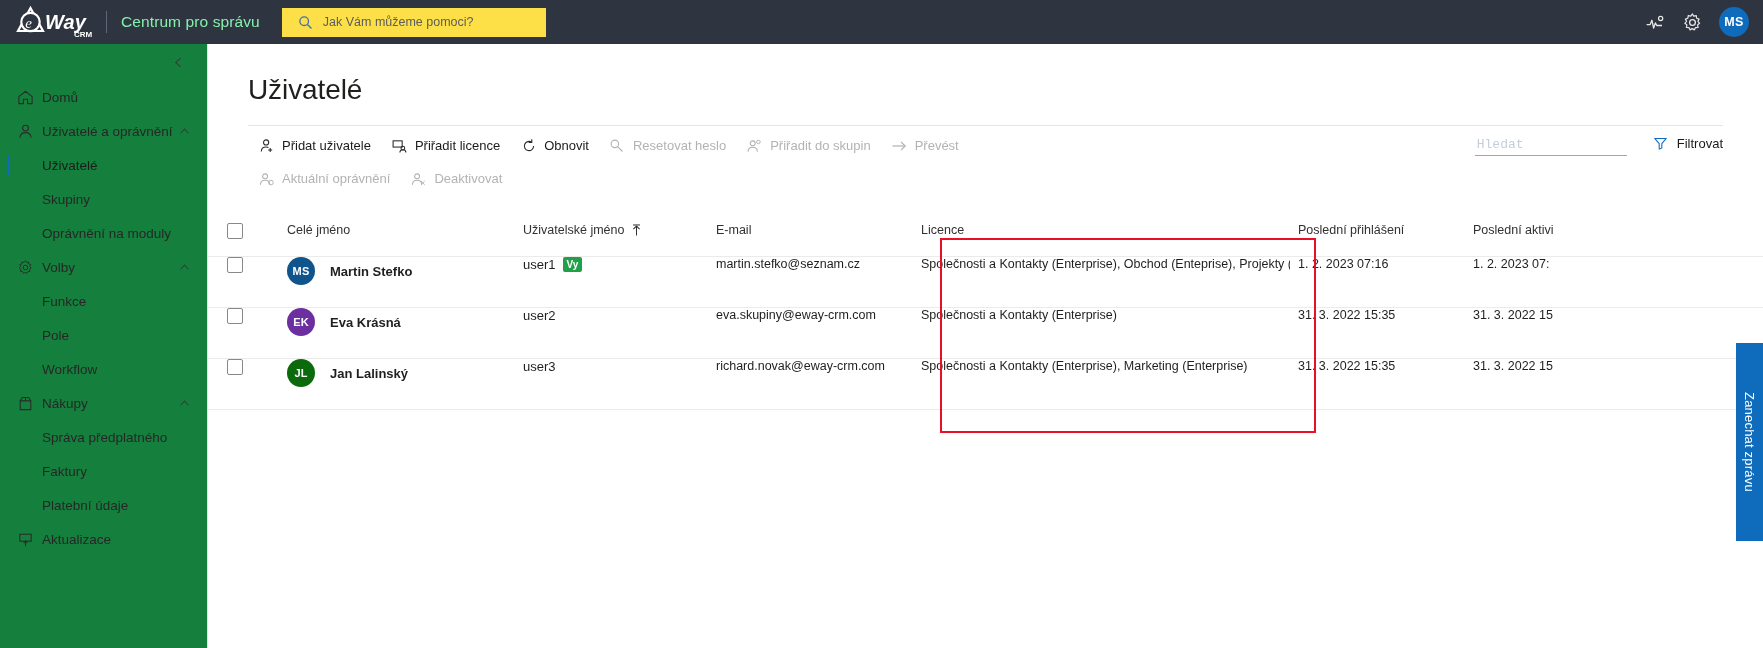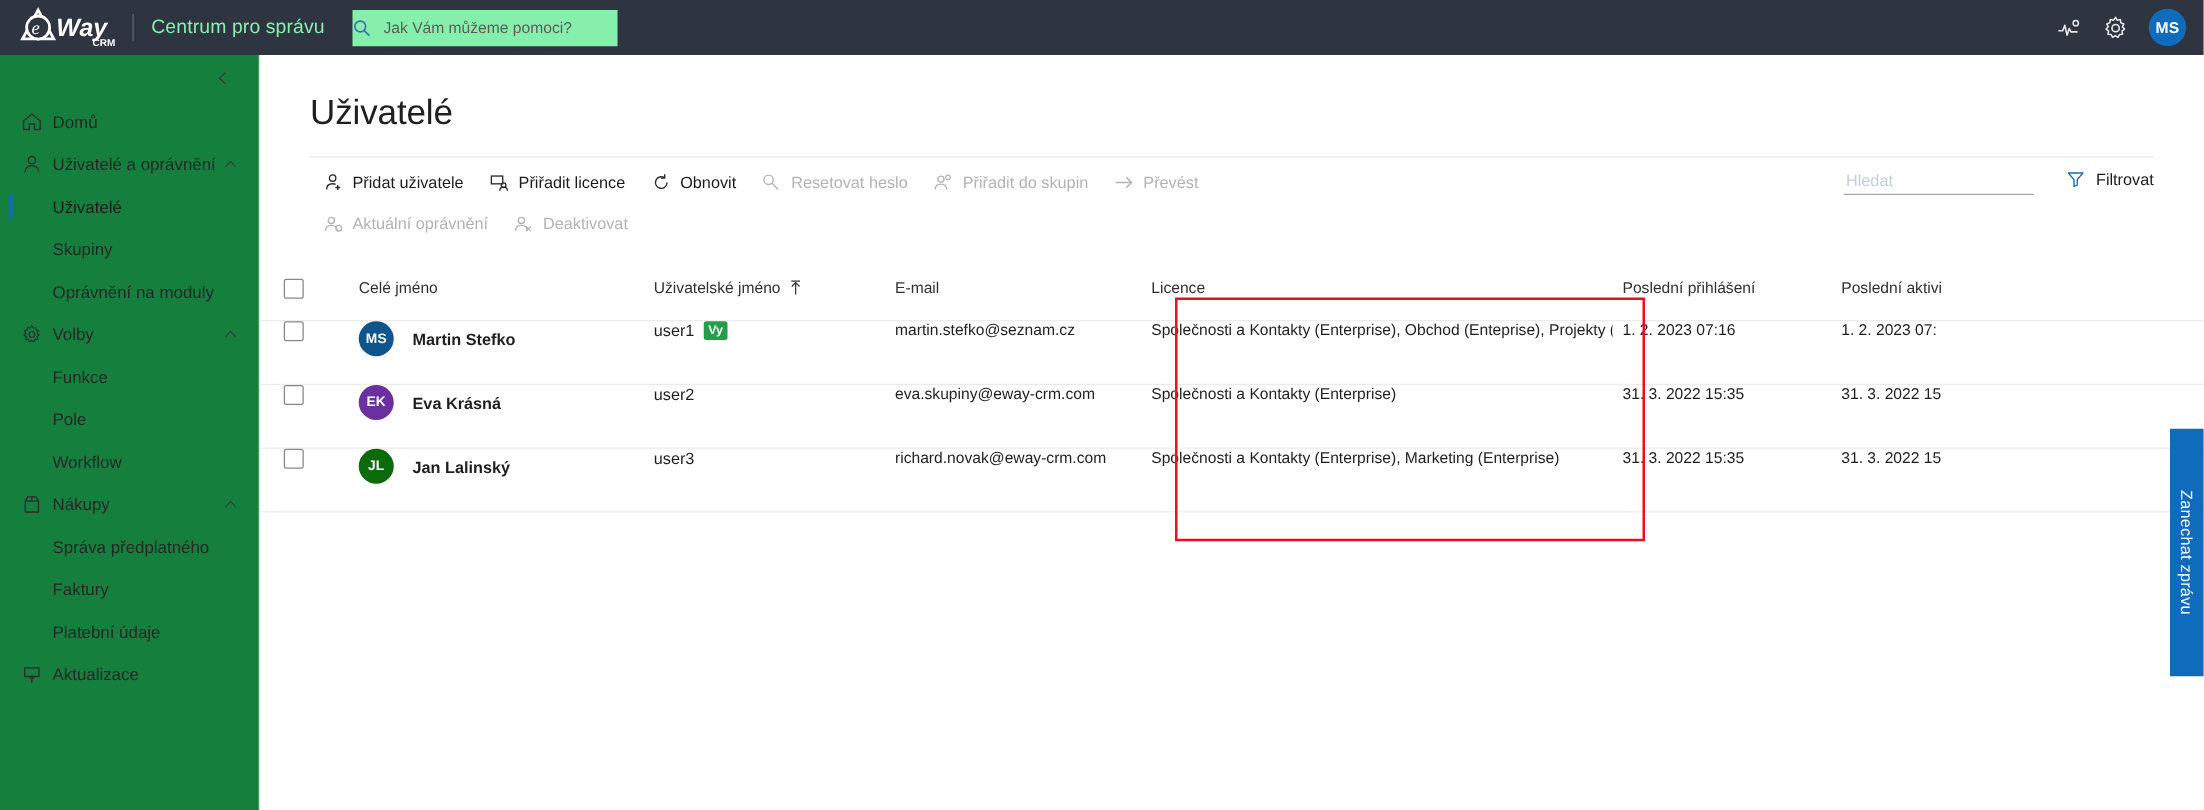--- a/index.html
+++ b/index.html
@@ -16,22 +16,22 @@
   
   .topbar {
     position:absolute; left:0; top:0; width:1763px; height:44px;
     background:#2e3440; display:flex; align-items:center;
   }
   .logo-wrap { width:104px; height:44px; display:flex; align-items:center; padding-left:12px; }
   .logo-svg { display:block; }
   .top-divider { width:1px; height:22px; background:#606875; margin:0 14px 0 2px; }
   .suite-name { color:#86efac; font-size:15.5px; letter-spacing:.1px; white-space:nowrap; }
   .search-box {
-    margin-left:22px; width:212px; height:29px; background:#86efac;
-    display:flex; align-items:center; padding:0 0; border:none;
+    margin-left:22px; width:264px; height:29px; background:#fde047;
+    display:flex; align-items:center; padding:0 16px; border:none;
   }
   .search-box .mag { width:15px; height:15px; flex:0 0 15px; margin-right:8px; }
   .search-input {
     border:0; background:transparent; outline:none; font-size:12.5px;
     color:#4a4a4a; width:100%; font-family:"Liberation Sans", sans-serif;
   }
   .search-input::placeholder { color:#5d5d5d; }
   .top-right { margin-left:auto; display:flex; align-items:center; padding-right:14px; gap:16px; }
   .top-icon { width:22px; height:22px; display:flex; align-items:center; justify-content:center; cursor:pointer; }
   .avatar-top {
@@ -75,21 +75,21 @@
     display:flex; align-items:center; height:33px; padding:0 10px; font-size:13px;
     color:#1b1b1b; cursor:pointer; white-space:nowrap; background:transparent; border:0;
     font-family:"Liberation Sans", sans-serif;
   }
   .cmdbtn .cico { width:17px; flex:0 0 17px; margin-right:7px; display:flex; align-items:center; justify-content:center; }
   .cmdbtn.disabled { color:#b4b3b2; cursor:default; }
   .cmd-right { position:absolute; right:0; top:4px; display:flex; align-items:center; gap:26px; }
   .hledat-wrap { width:152px; border-bottom:1px solid #a6a6a6; height:26px; display:flex; align-items:flex-end; }
   .hledat-input {
     border:0; outline:none; background:transparent; width:100%; font-size:13px;
-    color:#333; padding-bottom:3px; font-family:Liberation Sans, sans-serif;
+    color:#333; padding-bottom:3px; font-family:Liberation Mono, monospace;
   }
   .hledat-input::placeholder { color:#c5cfdb; }
   .filter-btn { display:flex; align-items:center; font-size:13px; color:#1b1b1b; cursor:pointer; }
   .filter-btn .cico { width:16px; margin-right:8px; display:flex; }
 
   
   .tbl { margin:28px 0 0 0; width:100%; }
   .trow { display:flex; align-items:flex-start; border-bottom:1px solid #edebe9; }
   .thead { height:34px; font-size:12.5px; color:#323130; }
   .tbody-row { height:51px; font-size:13px; color:#201f1e; }

